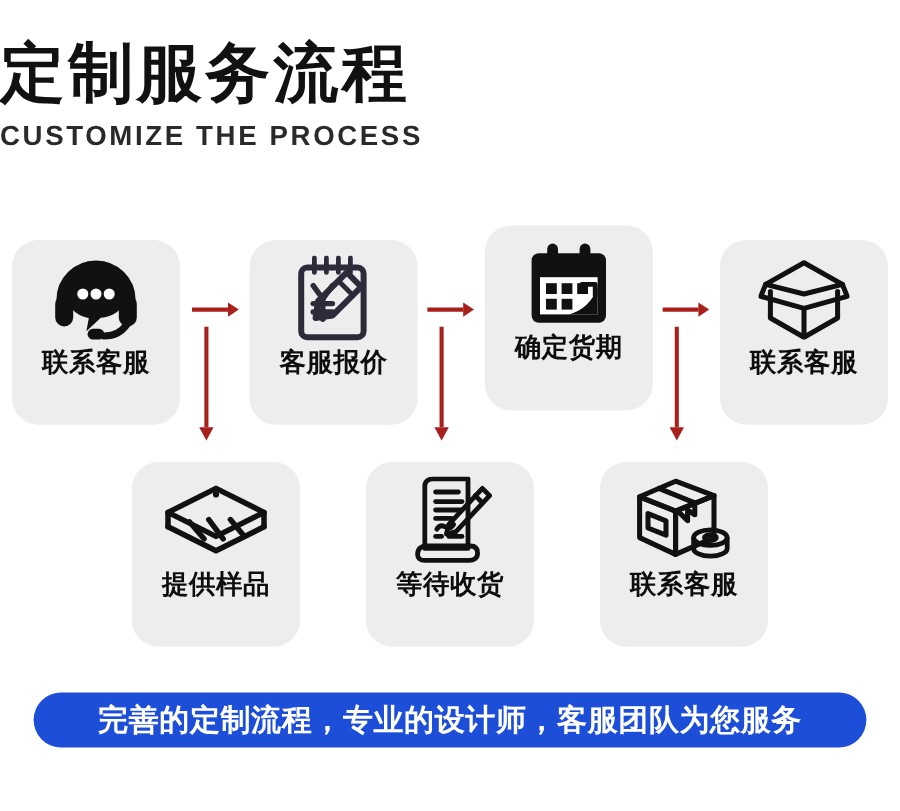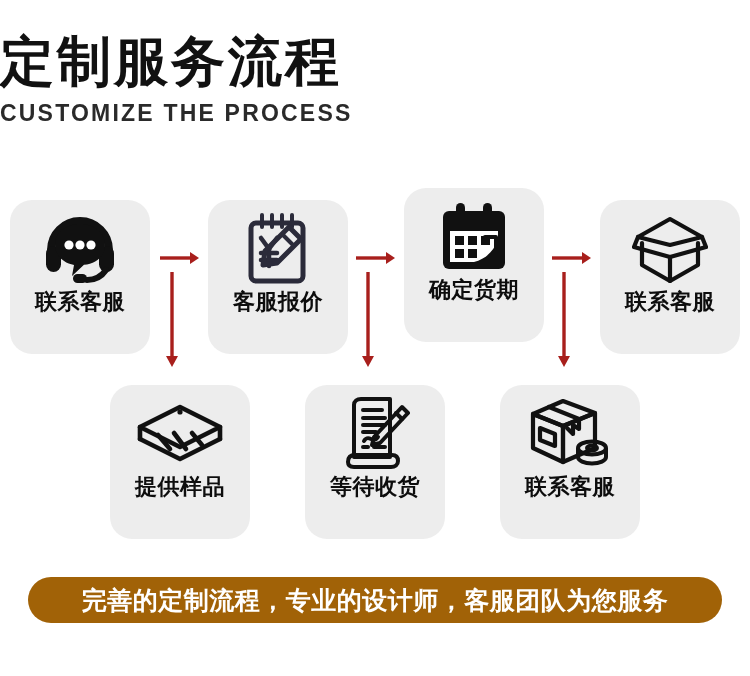--- a/index.html
+++ b/index.html
@@ -97,21 +97,21 @@
   .av2 { left: 360px; top: 272px; }
   .av3 { left: 556px; top: 272px; }
 
   
   .banner {
     position: absolute;
     left: 28px;
     top: 577px;
     width: 694px;
     height: 46px;
-    background: #a16207;
+    background: #1d4ed8;
     border-radius: 23px;
     display: flex;
     align-items: center;
     justify-content: center;
   }
   .banner-text {
     color: #ffffff;
     font-size: 25px;
     font-weight: bold;
     letter-spacing: 0.5px;

